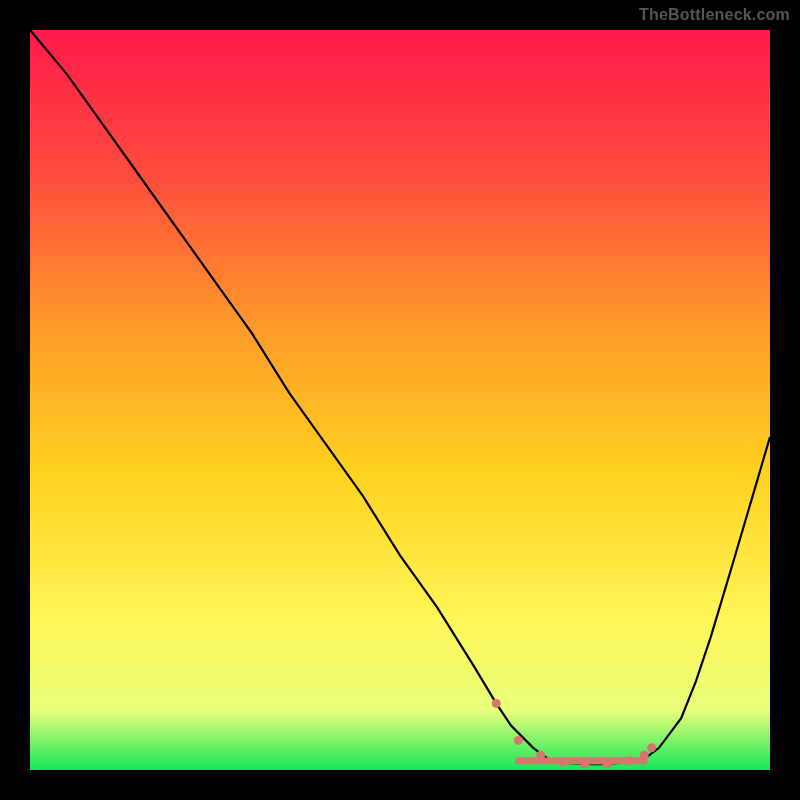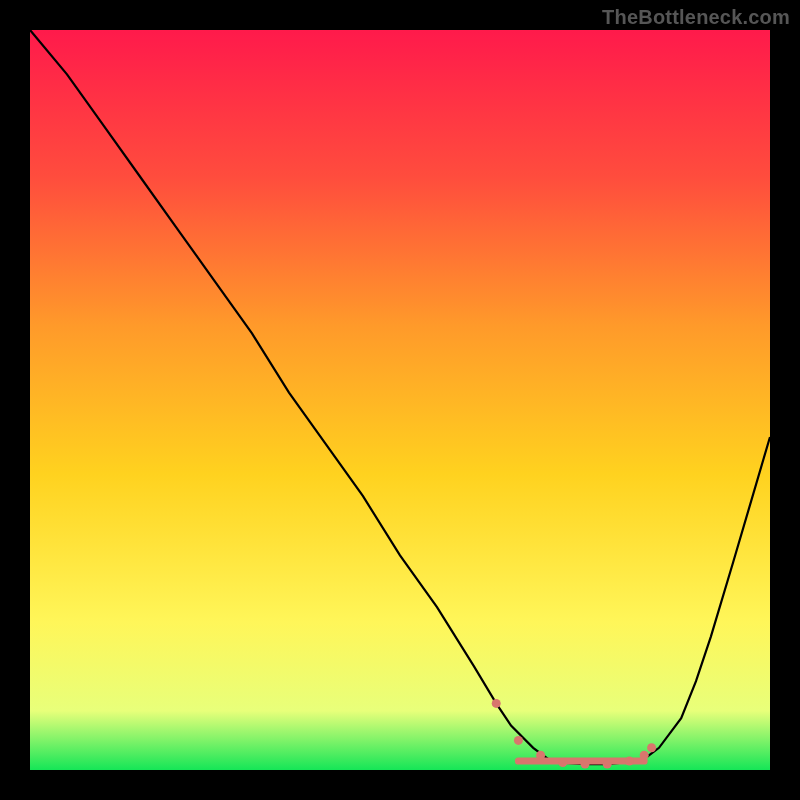--- a/index.html
+++ b/index.html
@@ -1,19 +1,19 @@
 <!DOCTYPE html>
 <html><head>
 <meta charset="utf-8">
 <style>
   html,body{margin:0;padding:0;width:800px;height:800px;background:#000;overflow:hidden;font-family:Arial,Helvetica,sans-serif}
   .frame{position:absolute;left:0;top:0;width:800px;height:800px;background:#000}
   .plot{position:absolute;left:30px;top:30px;width:740px;height:740px;background:#fff}
   .grad{position:absolute;left:0;top:0;width:100%;height:100%}
-  .watermark{position:absolute;top:6px;right:10px;color:#565656;font-size:20px;font-weight:600;letter-spacing:.2px}
+  .watermark{position:absolute;top:6px;right:10px;color:#565656;font-size:16px;font-weight:600;letter-spacing:.2px}
   svg.curve{position:absolute;left:0;top:0;width:100%;height:100%;overflow:visible}
 </style>
 </head>
 <body>
 
 <div class="frame">
   <div class="plot">
     <svg class="grad" viewBox="0 0 740 740" preserveAspectRatio="none">
       <defs>
         <linearGradient id="g" x1="0" y1="0" x2="0" y2="1">

